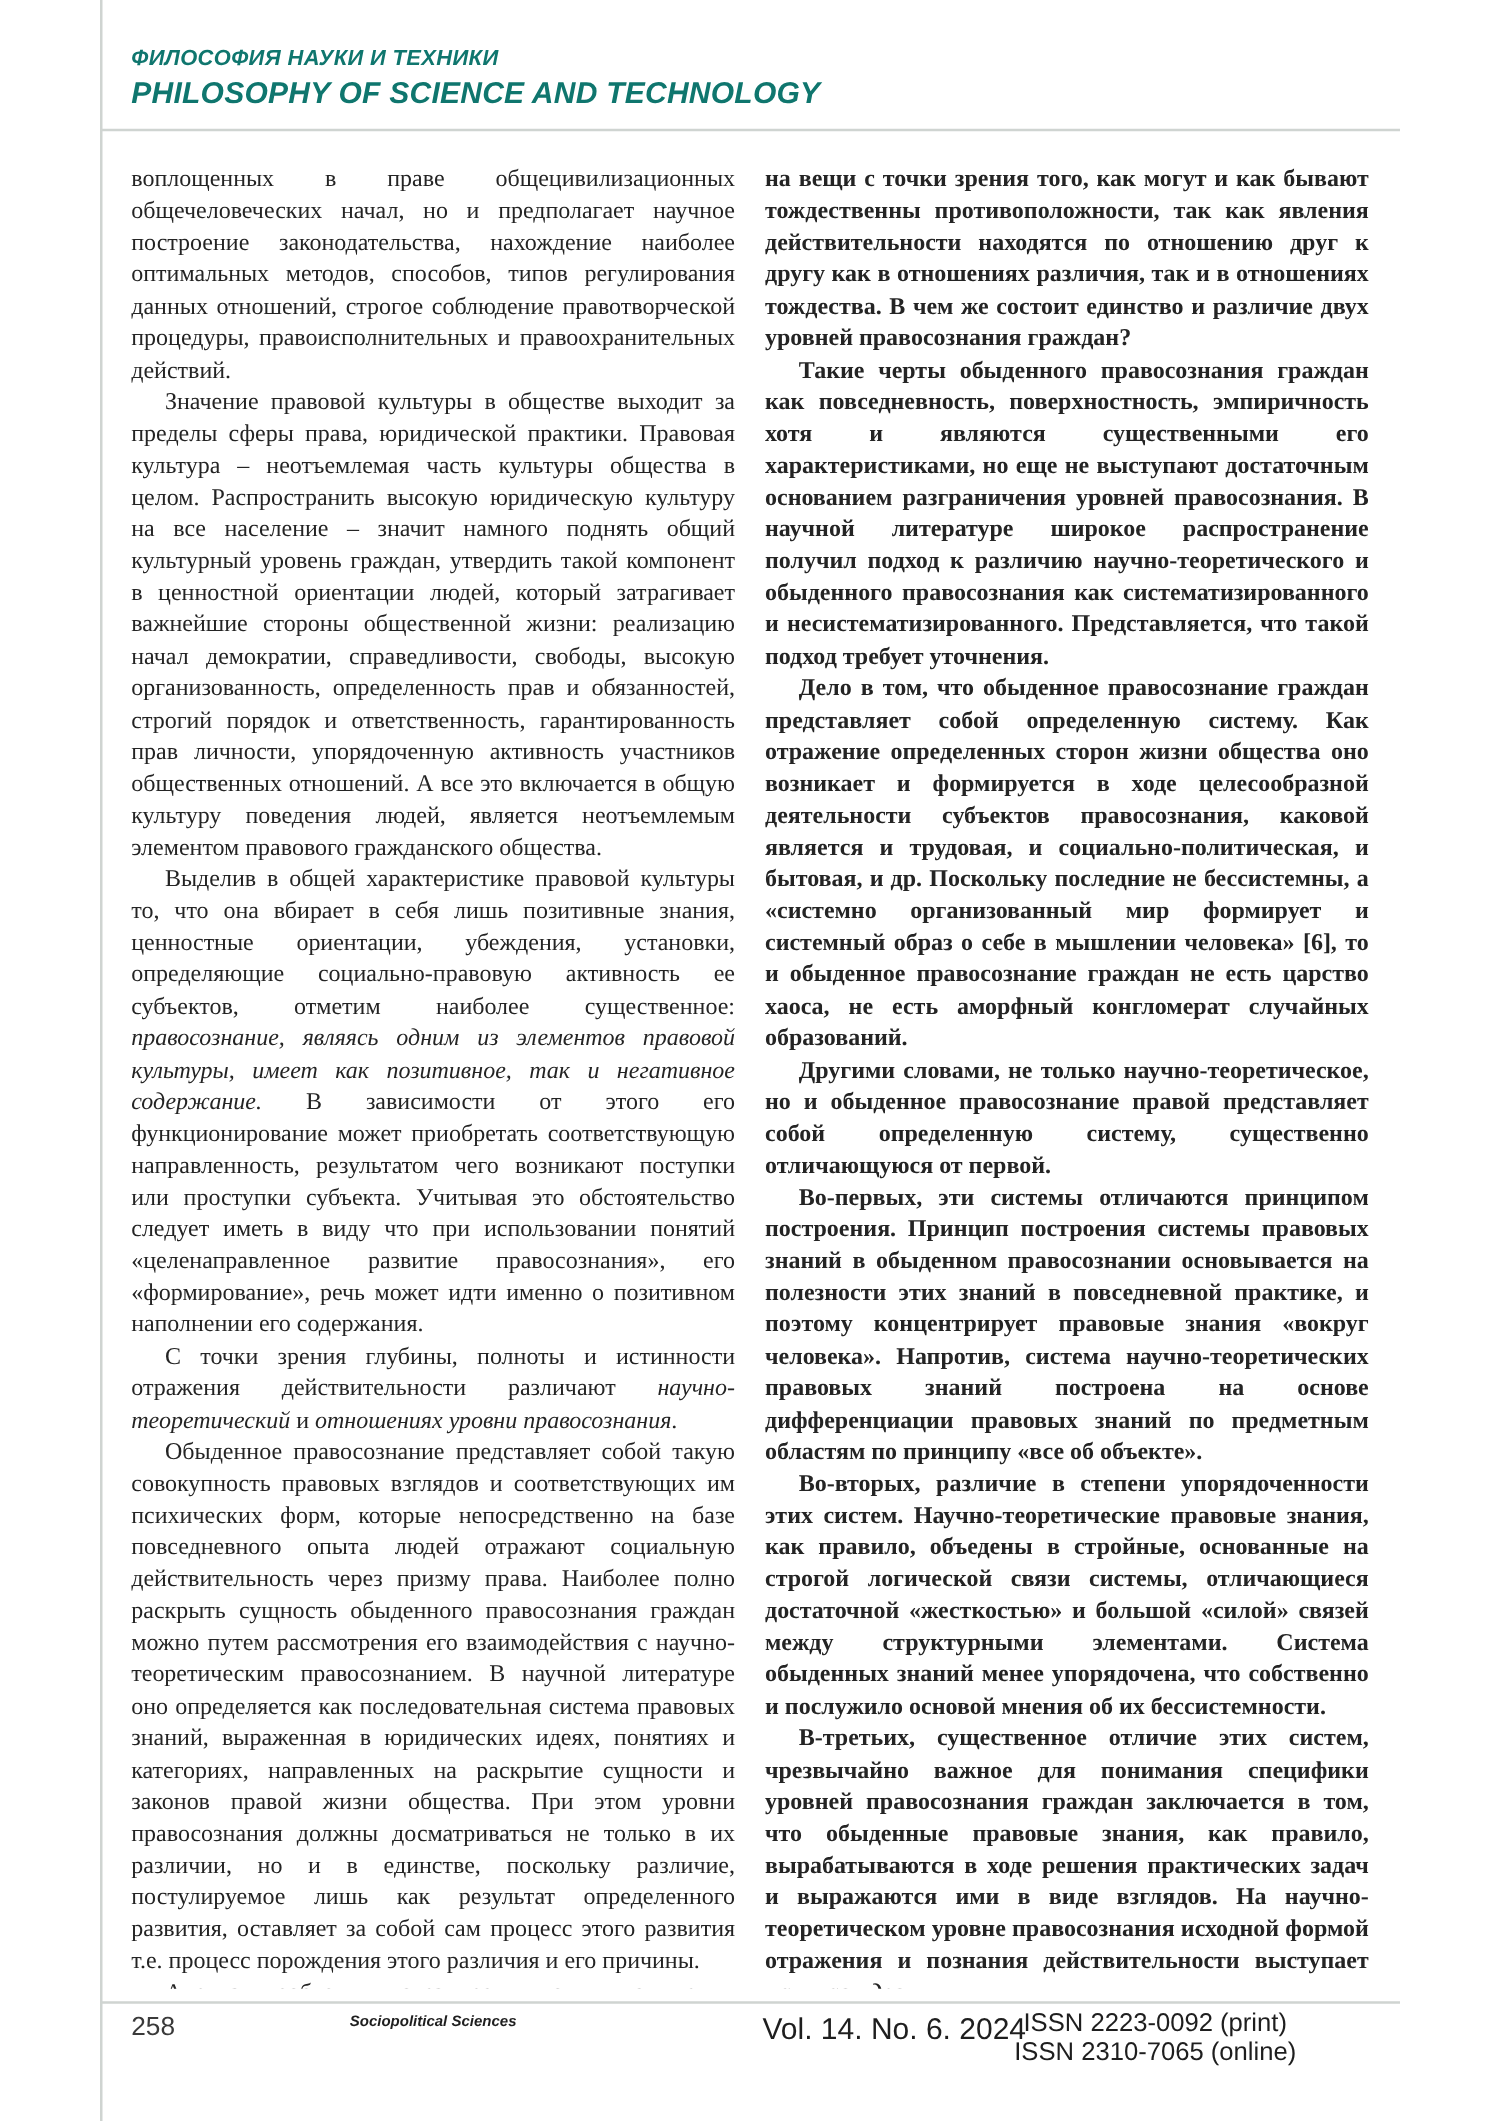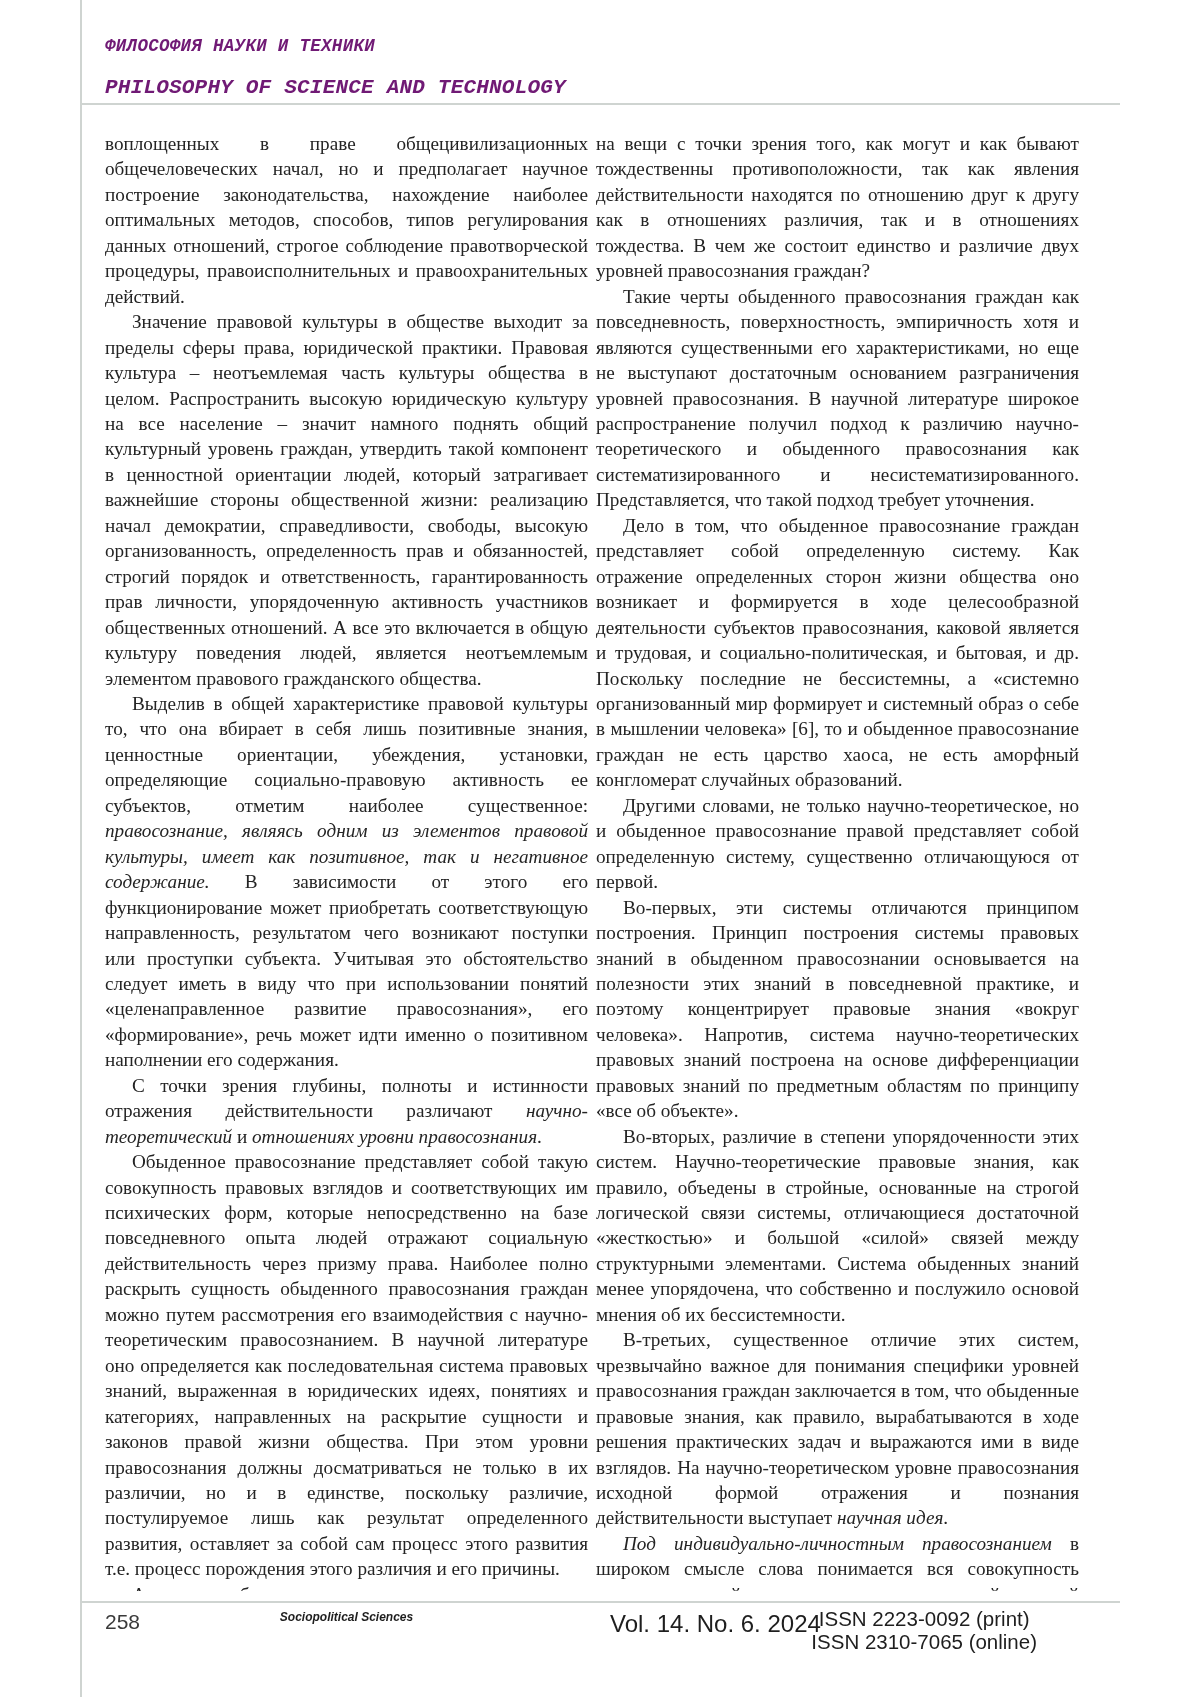--- a/index.html
+++ b/index.html
@@ -8,36 +8,36 @@
     position:relative; width:1200px; height:1697px; overflow:hidden;
     background:#ffffff; color:#232323;
     font-family:"Liberation Serif", serif;
   }
   .left-rule {
     position:absolute; left:80px; top:0; width:2px; height:1697px;
     background:#cfd4d1;
   }
   .running-head {
     position:absolute; left:105px; top:36px; width:900px;
-    font-family:Liberation Mono, monospace;
-    font-weight:700; font-style:italic; color:#701a75;
+    font-family:Liberation Sans, sans-serif;
+    font-weight:700; font-style:italic; color:#0f766e;
   }
   .running-head .ru { font-size:17.5px; letter-spacing:.3px; }
-  .running-head .en { font-size:21px; margin-top:20px; letter-spacing:.2px; }
+  .running-head .en { font-size:24px; margin-top:4px; letter-spacing:.2px; }
   .header-rule {
     position:absolute; left:80px; width:1040px; top:103px; height:2px;
     background:#cfd4d1;
   }
   .col {
     position:absolute; top:131px; width:483px; height:1460px; overflow:hidden;
     font-size:19.2px; line-height:25.45px; text-align:justify;
     color:#242424; hyphens:auto; -webkit-hyphens:auto;
   }
   .col-left  { left:105px; }
-  .col-right { left:596px; }
+  .col-right { left:612px;font-weight:bold; }
   .col p.para { margin:0; }
   .col p.para.indent { text-indent:27px; }
   .it { font-style:italic; }
   .footer-rule {
     position:absolute; left:80px; width:1040px; top:1601px; height:2px;
     background:#cfd4d1;
   }
   .footer-bar {
     position:absolute; left:0; top:1607px; width:1144px; height:60px;
     font-family:"Liberation Sans", sans-serif; color:#2a2a2a;text-decoration:underline;

